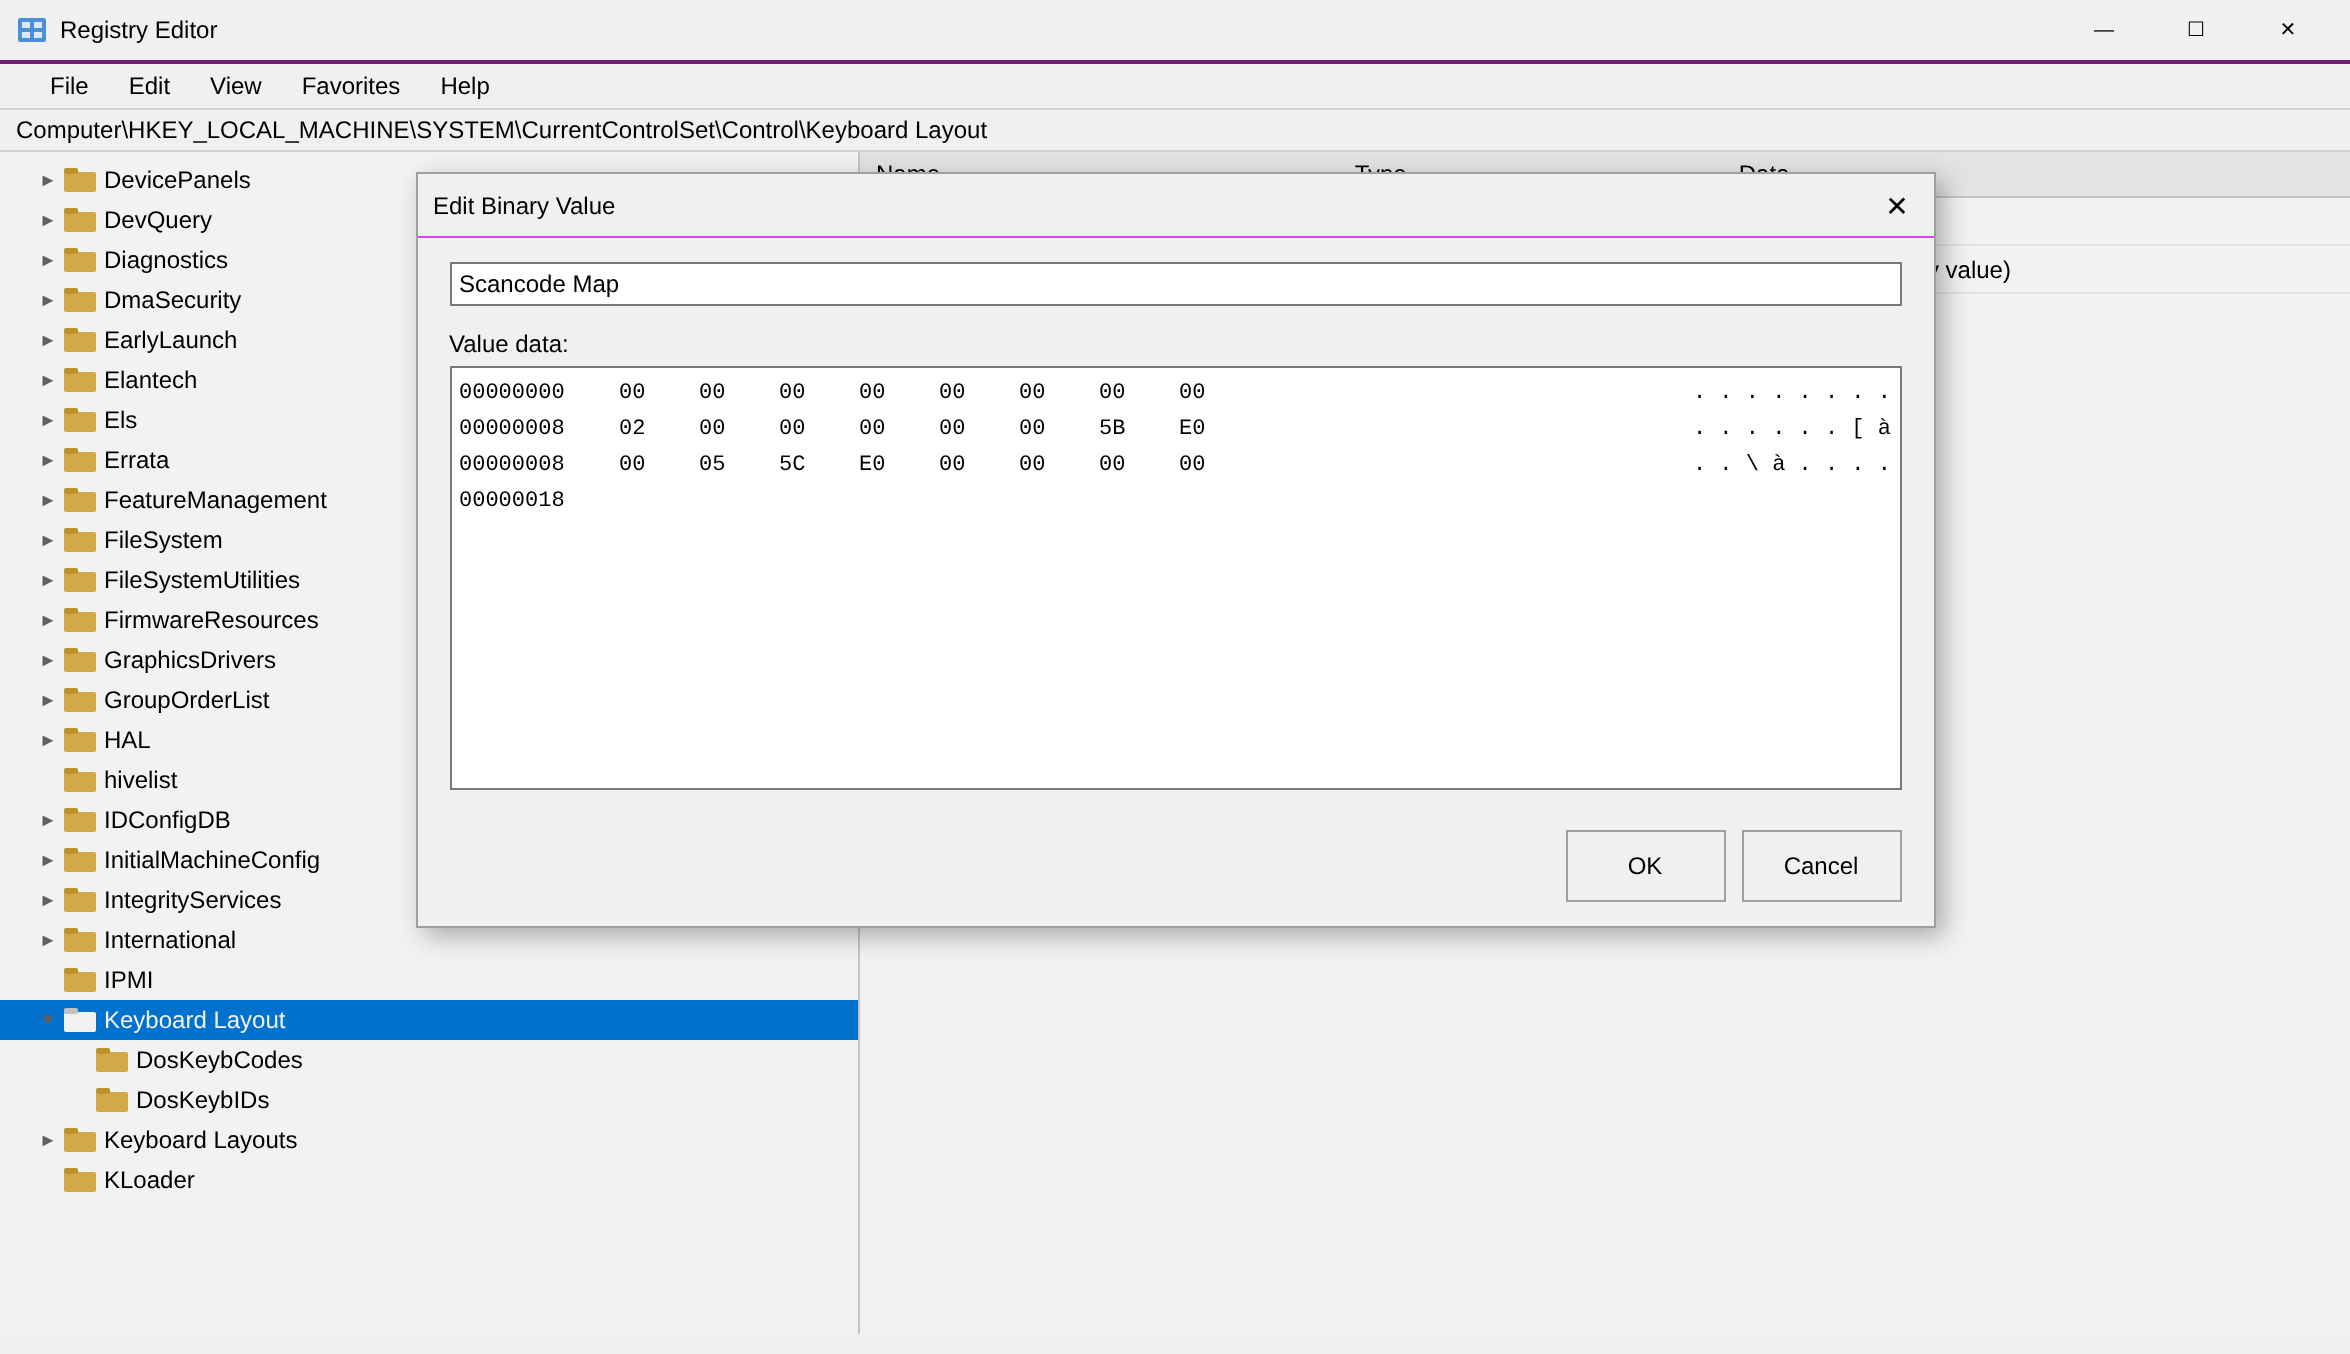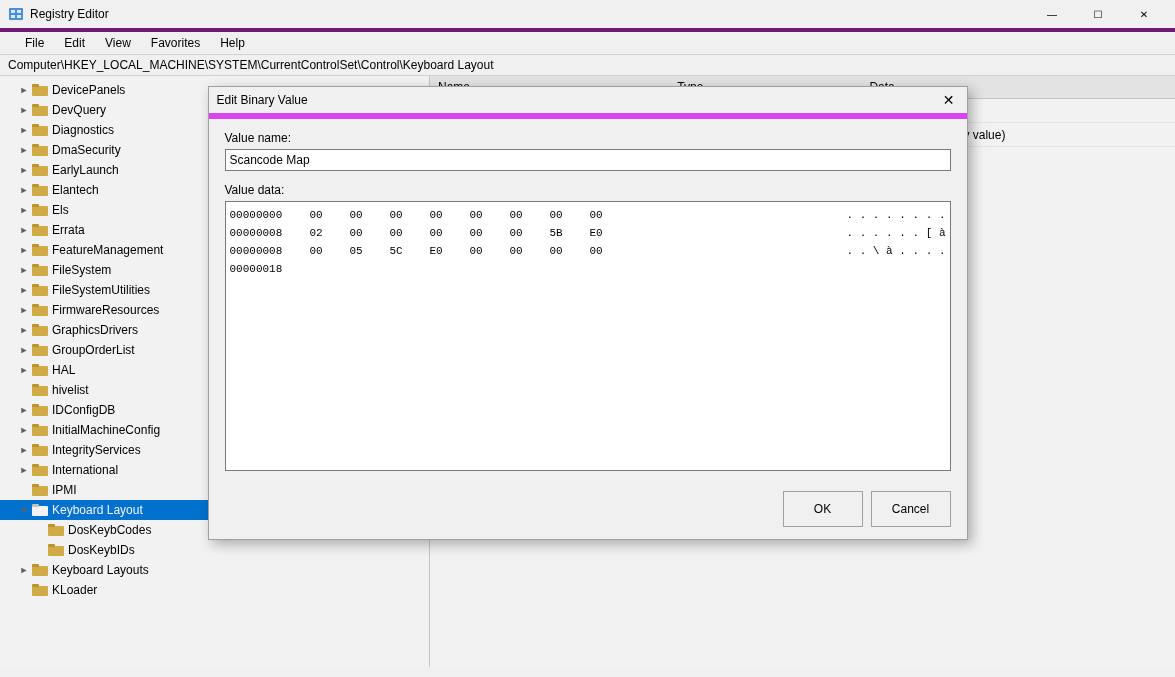--- a/index.html
+++ b/index.html
@@ -10,21 +10,21 @@
       overflow: hidden;
     }
 
     
     .title-bar {
       background: #f0f0f0;
       display: flex;
       align-items: center;
       padding: 4px 8px;
       height: 32px;
-      border-bottom: 4px solid #701a75;
+      border-bottom: 2px solid #701a75;
     }
     .title-bar-icon {
       width: 16px;
       height: 16px;
       margin-right: 6px;
     }
     .title-bar-text {
       flex: 1;
       font-size: 12px;
       font-weight: normal;
@@ -158,21 +158,21 @@
       box-shadow: 4px 4px 12px rgba(0,0,0,0.3);
       width: 760px;
       font-size: 12px;
     }
     .dialog-title-bar {
       background: #f0f0f0;
       display: flex;
       align-items: center;
       justify-content: space-between;
       padding: 6px 8px;
-      border-bottom: 6px solid #d946ef;
+      border-bottom: 1px solid #d946ef;
       height: 32px;
     }
     .dialog-title-text { font-size: 12px; }
     .dialog-close-btn {
       width: 20px;
       height: 20px;
       border: none;
       background: transparent;
       cursor: pointer;
       display: flex;
@@ -188,21 +188,21 @@
       padding: 3px 4px;
       border: 1px solid #7a7a7a;
       font-size: 12px;
       font-family: inherit;
       margin-bottom: 12px;
       background: white;
     }
 
     .hex-editor {
       width: 100%;
-      height: 270px;
+      height: 212px;
       border: 1px solid #7a7a7a;
       background: white;
       overflow-y: auto;
       padding: 4px;
       font-family: 'Courier New', Courier, monospace;
       font-size: 11px;
     }
     .hex-row {
       display: flex;
       gap: 0;
@@ -556,21 +556,20 @@
 
   <div class="dialog-overlay">
     <div class="dialog">
 
       <div class="dialog-title-bar">
         <span class="dialog-title-text">Edit Binary Value</span>
         <button class="dialog-close-btn">✕</button>
       </div>
 
       <div class="dialog-body">
-        <div class="dialog-label">Value name:</div>
         <input class="dialog-input" type="text" readonly="" value="Scancode Map" style="">
         <div class="dialog-label">Value data:</div>
         <div class="hex-editor" id="hex-editor">
         <div class="hex-row">
               <span class="hex-addr">00000000</span>
               <span class="hex-bytes">
                 <span class="hex-byte">00</span>
                 <span class="hex-byte">00</span>
                 <span class="hex-byte">00</span>
                 <span class="hex-byte">00</span>

